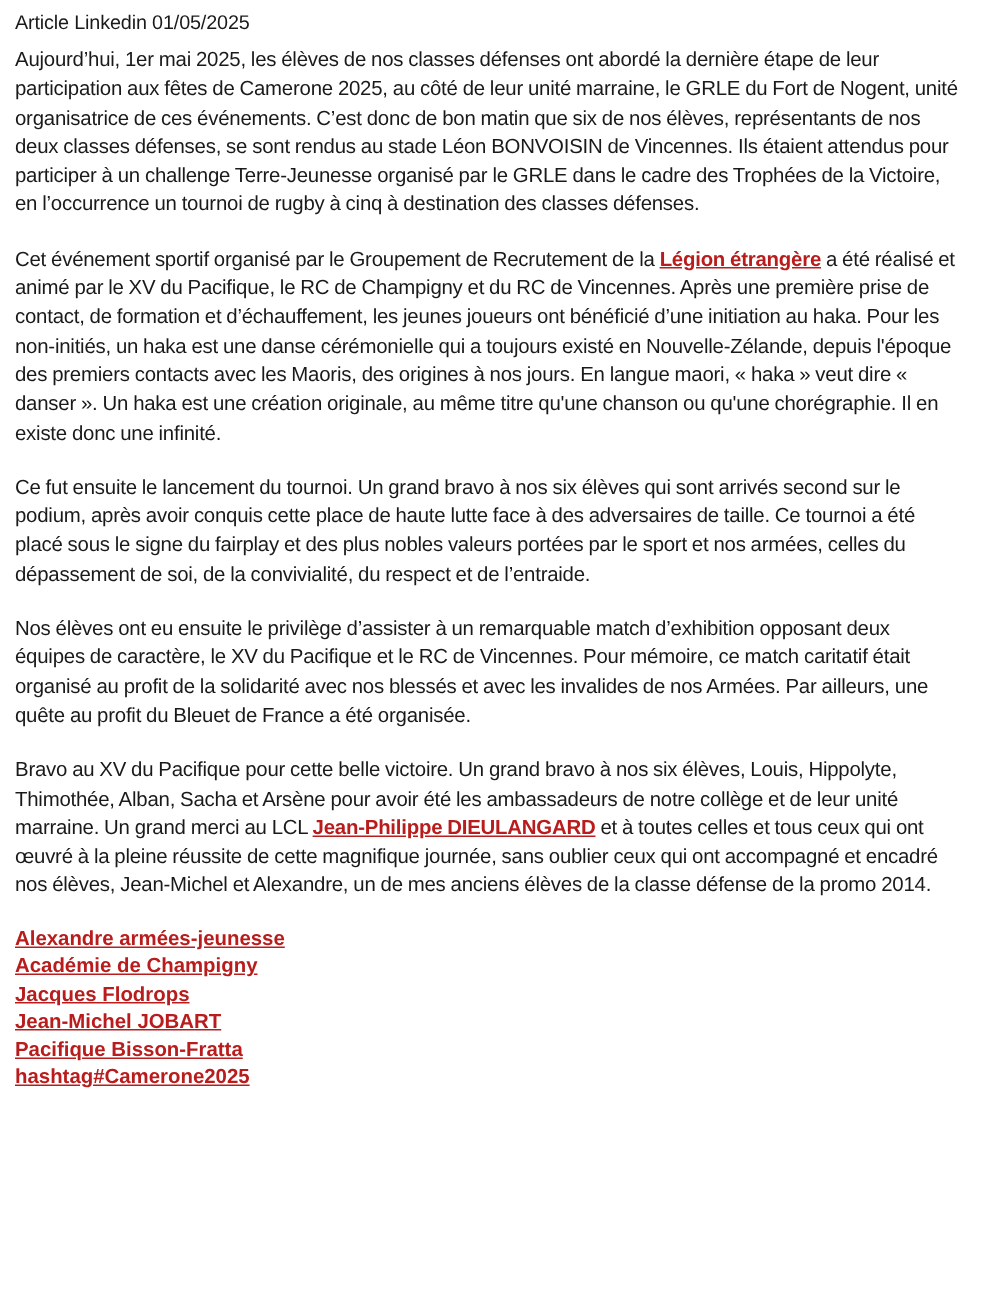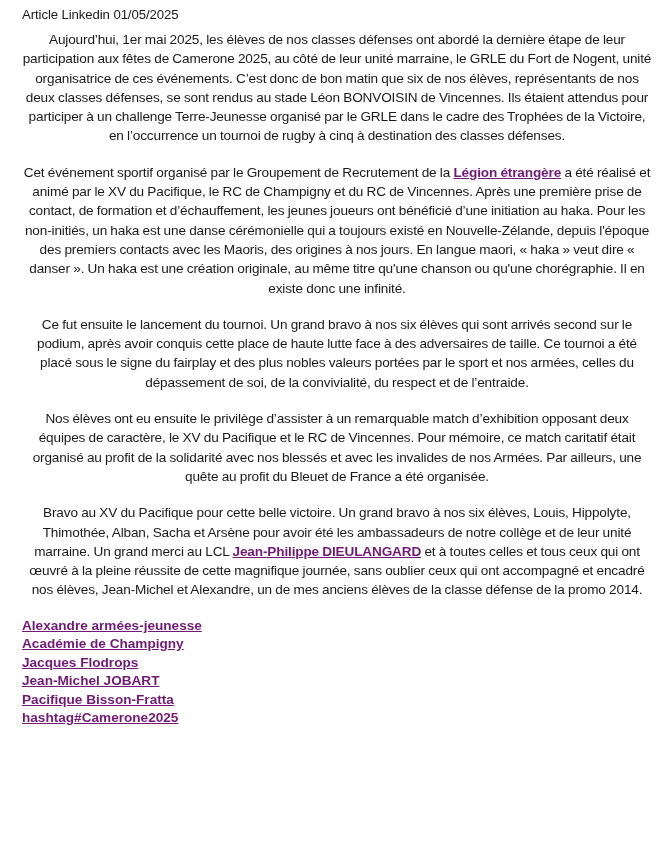--- a/index.html
+++ b/index.html
@@ -1,28 +1,28 @@
 <!DOCTYPE html>
 <html><head>
 <meta charset="utf-8">
 <style>
   html, body { margin: 0; padding: 0; background: #ffffff; }
   body {
     width: 667px; height: 859px; overflow: hidden;
     font-family: "Liberation Sans", "DejaVu Sans", sans-serif;
     color: #1a1a1a;
   }
-  .page { position: relative; padding: 6px 0 0 22px; width: 630px; }
+  .page { position: relative; padding: 6px 0 0 10px; width: 630px; }
   .title { font-size: 13.2px; line-height: 18px; margin: 0 0 6px 0; letter-spacing: -0.1px; }
   .para {
     font-size: 13.6px; line-height: 19.3px; margin: 0 0 17px 0;
-    letter-spacing: -0.15px; word-spacing: -0.3px; text-align: center;
+    letter-spacing: -0.15px; word-spacing: -0.3px;
   }
   a.lnk {
-    color: #701a75; font-weight: bold; text-decoration: underline;
+    color: #b91c1c; font-weight: bold; text-decoration: underline;
   }
   .sig { font-size: 13.6px; line-height: 19.3px; margin: 0 0 19px 0; letter-spacing: -0.15px; word-spacing: -0.3px; }
   .sig .name { display: block; }
   .tags { font-size: 13.6px; line-height: 18.5px; }
   .tags a { display: block; width: max-content; }
 </style>
 </head>
 <body>
 
 <div class="page">

